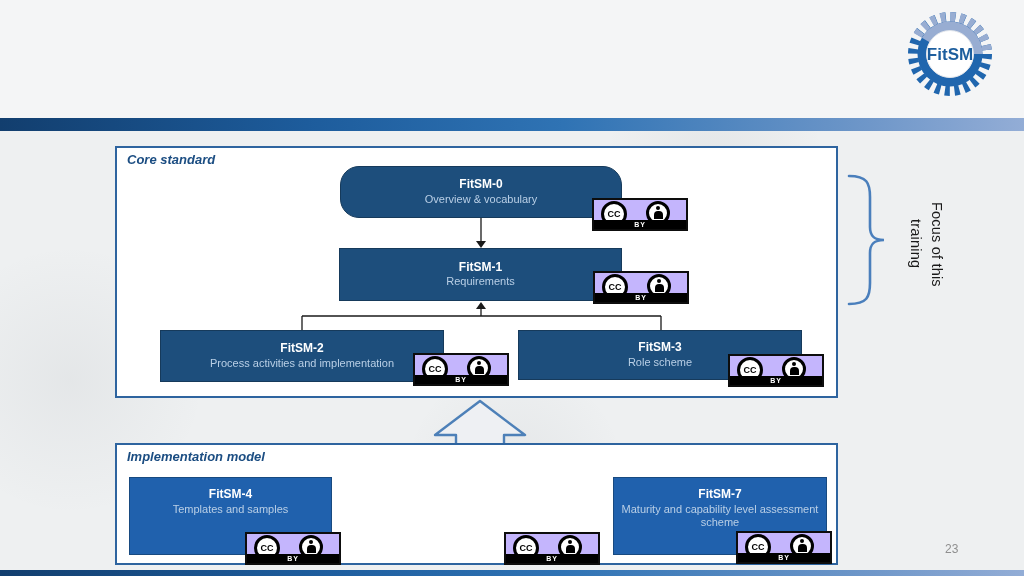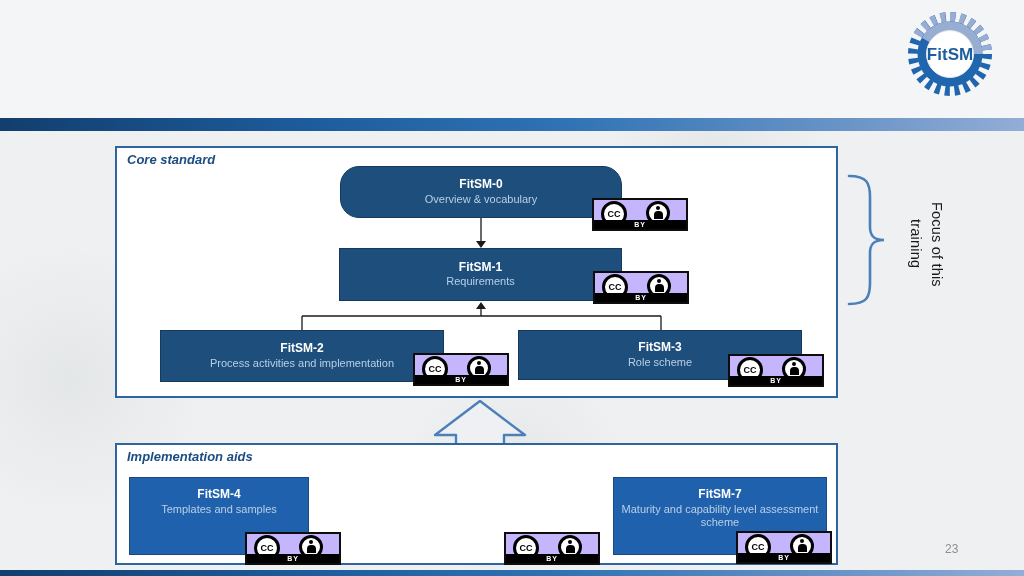--- a/index.html
+++ b/index.html
@@ -112,23 +112,23 @@
   </div>
 
   <div class="abs" style="left:845px;top:173px;width:42px;height:134px;">
     <svg width="42" height="134" viewBox="0 0 42 134">
       <path d="M4,3 C22,3 25,10 25,24 L25,54 C25,63 29,67 39,67 C29,67 25,71 25,80 L25,110 C25,124 22,131 4,131" fill="none" stroke="#4a7fbc" stroke-width="2.6" stroke-linecap="round"></path>
     </svg>
   </div>
   <div class="focus-text">Focus of this training</div>
 
   <div class="section" style="left:115px;top:443px;width:723px;height:122px;z-index:2;"></div>
-  <div class="section-label" style="left:127px;top:449px;z-index:3;">Implementation aids</div>
+  <div class="section-label" style="left:127px;top:449px;z-index:3;">Implementation model</div>
 
-  <div class="pbox impl" style="left:129px;top:477px;width:180px;height:78px;z-index:3;">
+  <div class="pbox impl" style="left:129px;top:477px;width:203px;height:78px;z-index:3;">
     <div class="bt">FitSM-4</div>
     <div class="bs">Templates and samples</div>
   </div>
   <div class="pbox impl" style="left:613px;top:477px;width:214px;height:78px;z-index:3;">
     <div class="bt">FitSM-7</div>
     <div class="bs">Maturity and capability level assessment scheme</div>
   </div>
 
   <div class="ccbadge" style="left:592px;top:198px;">
     <div class="cccircle">CC</div>

